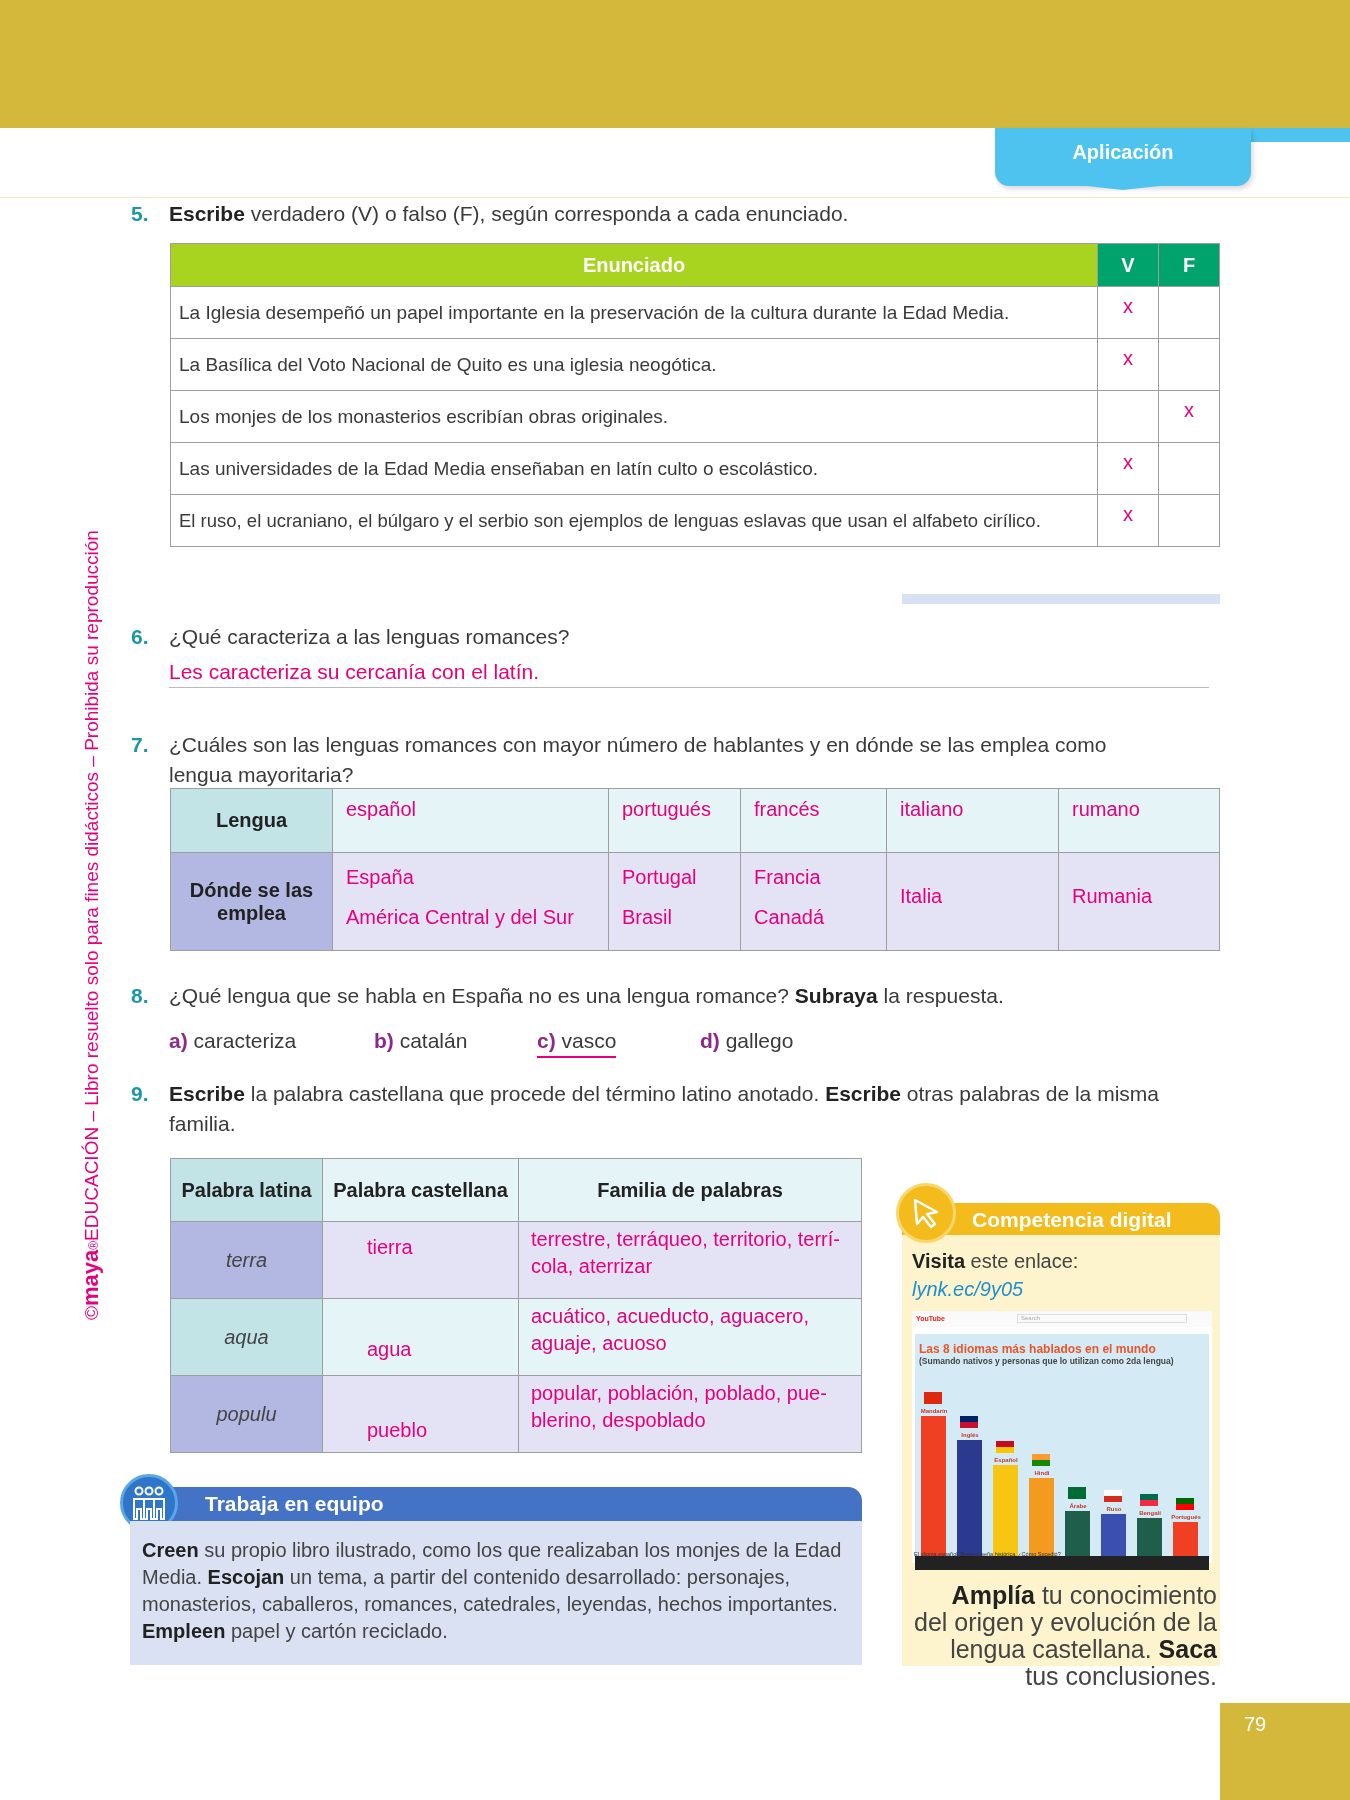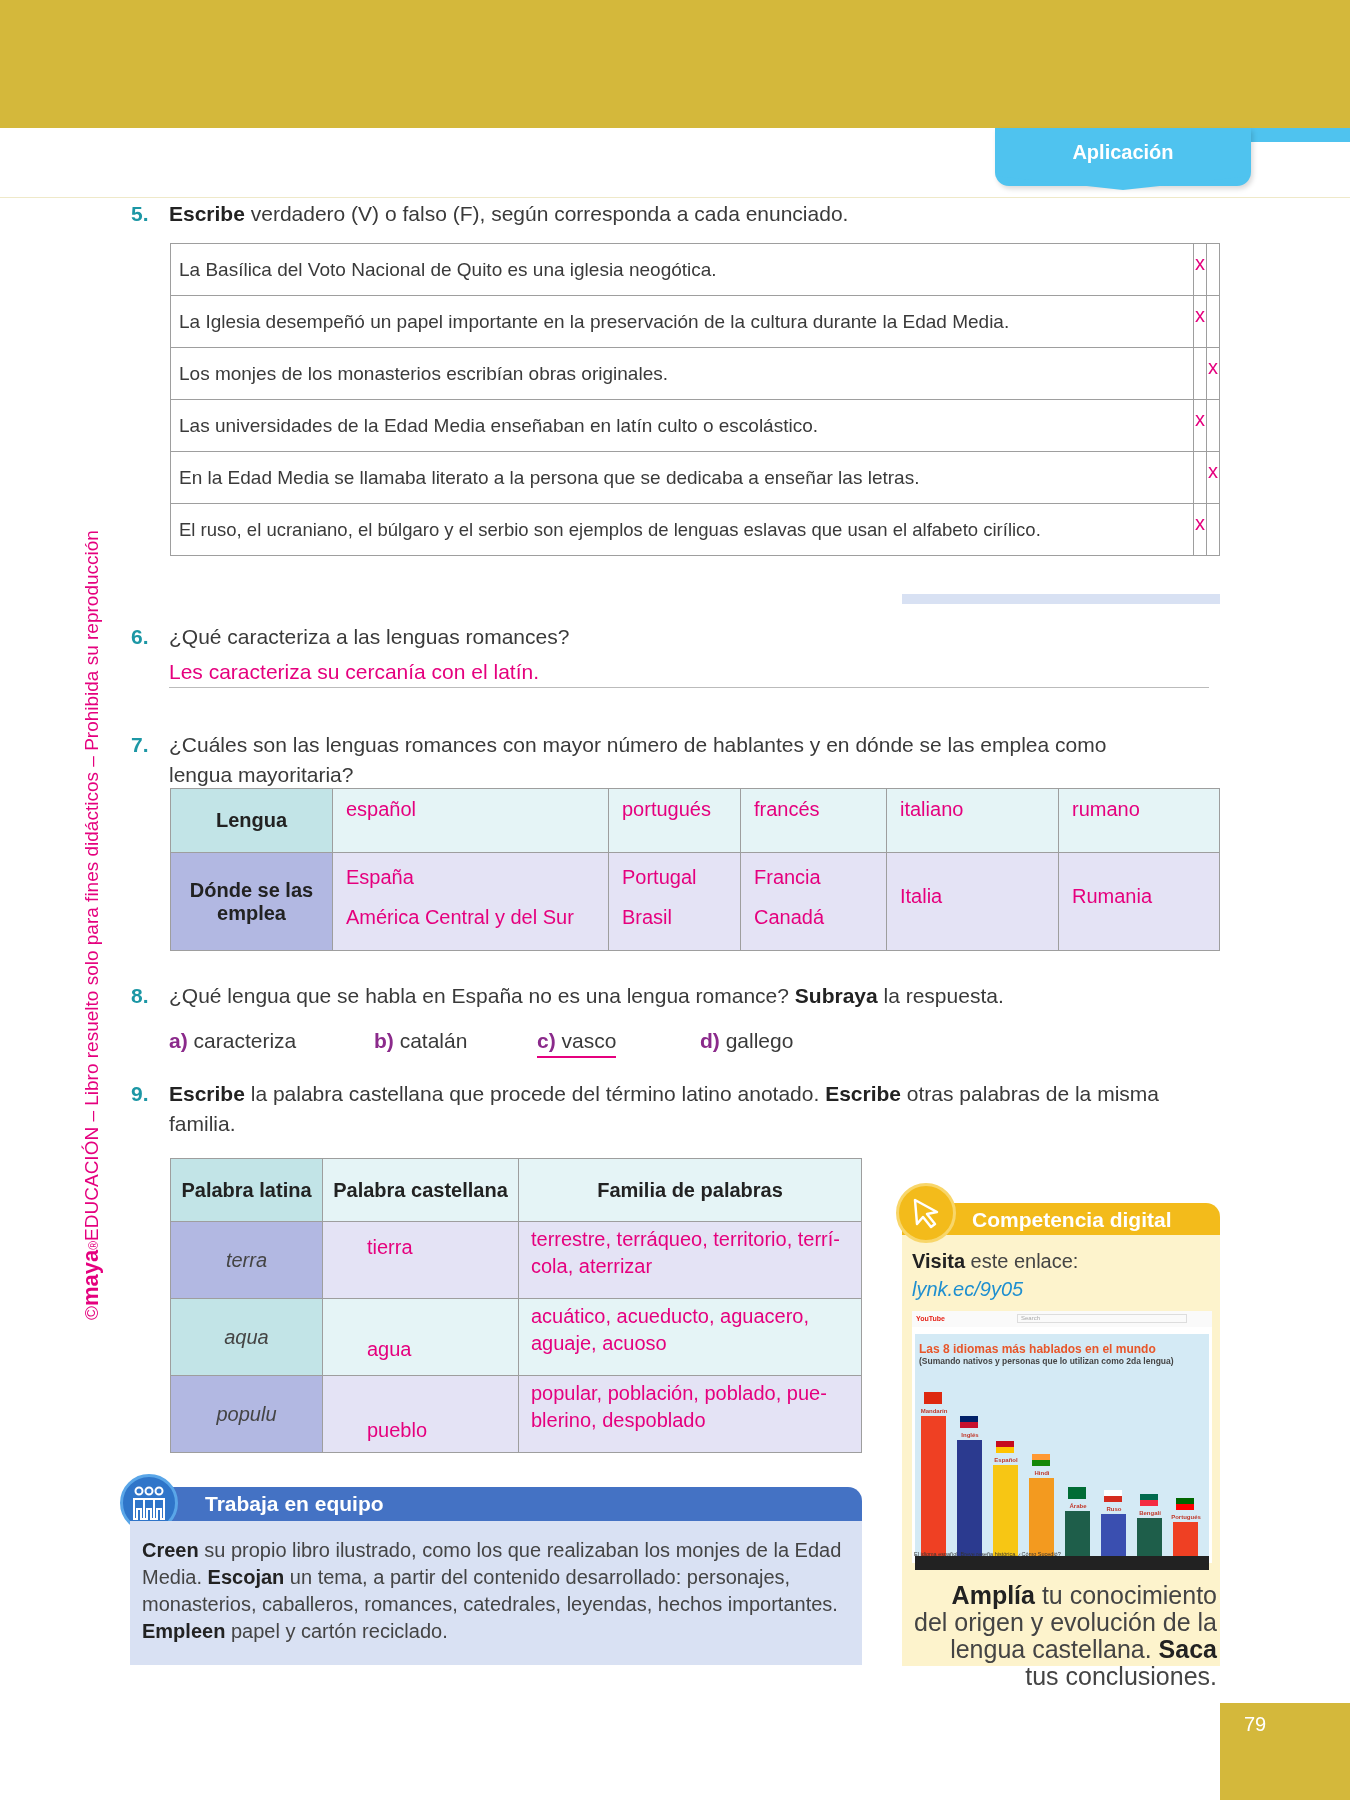--- a/index.html
+++ b/index.html
@@ -115,44 +115,44 @@
 <div class="side-text">
   <span>©</span><b>maya</b><span style="font-size:12px">®</span><span>EDUCACIÓN – Libro resuelto solo para fines didácticos – Prohibida su reproducción</span>
 </div>
 
 <div class="q" style="left:131px; top:199px;">
   <span class="qnum">5.</span><span class="strong">Escribe</span><span> verdadero (V) o falso (F), según corresponda a cada enunciado.</span>
 </div>
 <div class="t1-shadow"></div>
 <table id="t1">
   <tbody>
+      <tr>
+    <th class="h-enun">Enunciado</th>
+    <th class="h-vf">V</th>
+    <th class="h-vf">F</th>
+  </tr>
+  <tr>
+    <td>La Iglesia desempeñó un papel importante en la preservación de la cultura durante la Edad Media.</td>
+    <td class="mark">x</td>
+    <td class="mark"></td>
+  </tr>
   <tr>
     <td>La Basílica del Voto Nacional de Quito es una iglesia neogótica.</td>
     <td class="mark">x</td>
     <td class="mark"></td>
   </tr>
   <tr>
-    <td>La Iglesia desempeñó un papel importante en la preservación de la cultura durante la Edad Media.</td>
-    <td class="mark">x</td>
-    <td class="mark"></td>
-  </tr>
-  <tr>
     <td>Los monjes de los monasterios escribían obras originales.</td>
     <td class="mark"></td>
     <td class="mark">x</td>
   </tr>
   <tr>
     <td>Las universidades de la Edad Media enseñaban en latín culto o escolástico.</td>
     <td class="mark">x</td>
     <td class="mark"></td>
-  </tr>
-  <tr>
-    <td>En la Edad Media se llamaba literato a la persona que se dedicaba a enseñar las letras.</td>
-    <td class="mark"></td>
-    <td class="mark">x</td>
   </tr>
   <tr>
     <td style="font-size:18.5px">El ruso, el ucraniano, el búlgaro y el serbio son ejemplos de lenguas eslavas que usan el alfabeto cirílico.</td>
     <td class="mark">x</td>
     <td class="mark"></td>
   </tr>
 </tbody>
   </table>
 
 <div class="q" style="left:131px; top:622px;">

